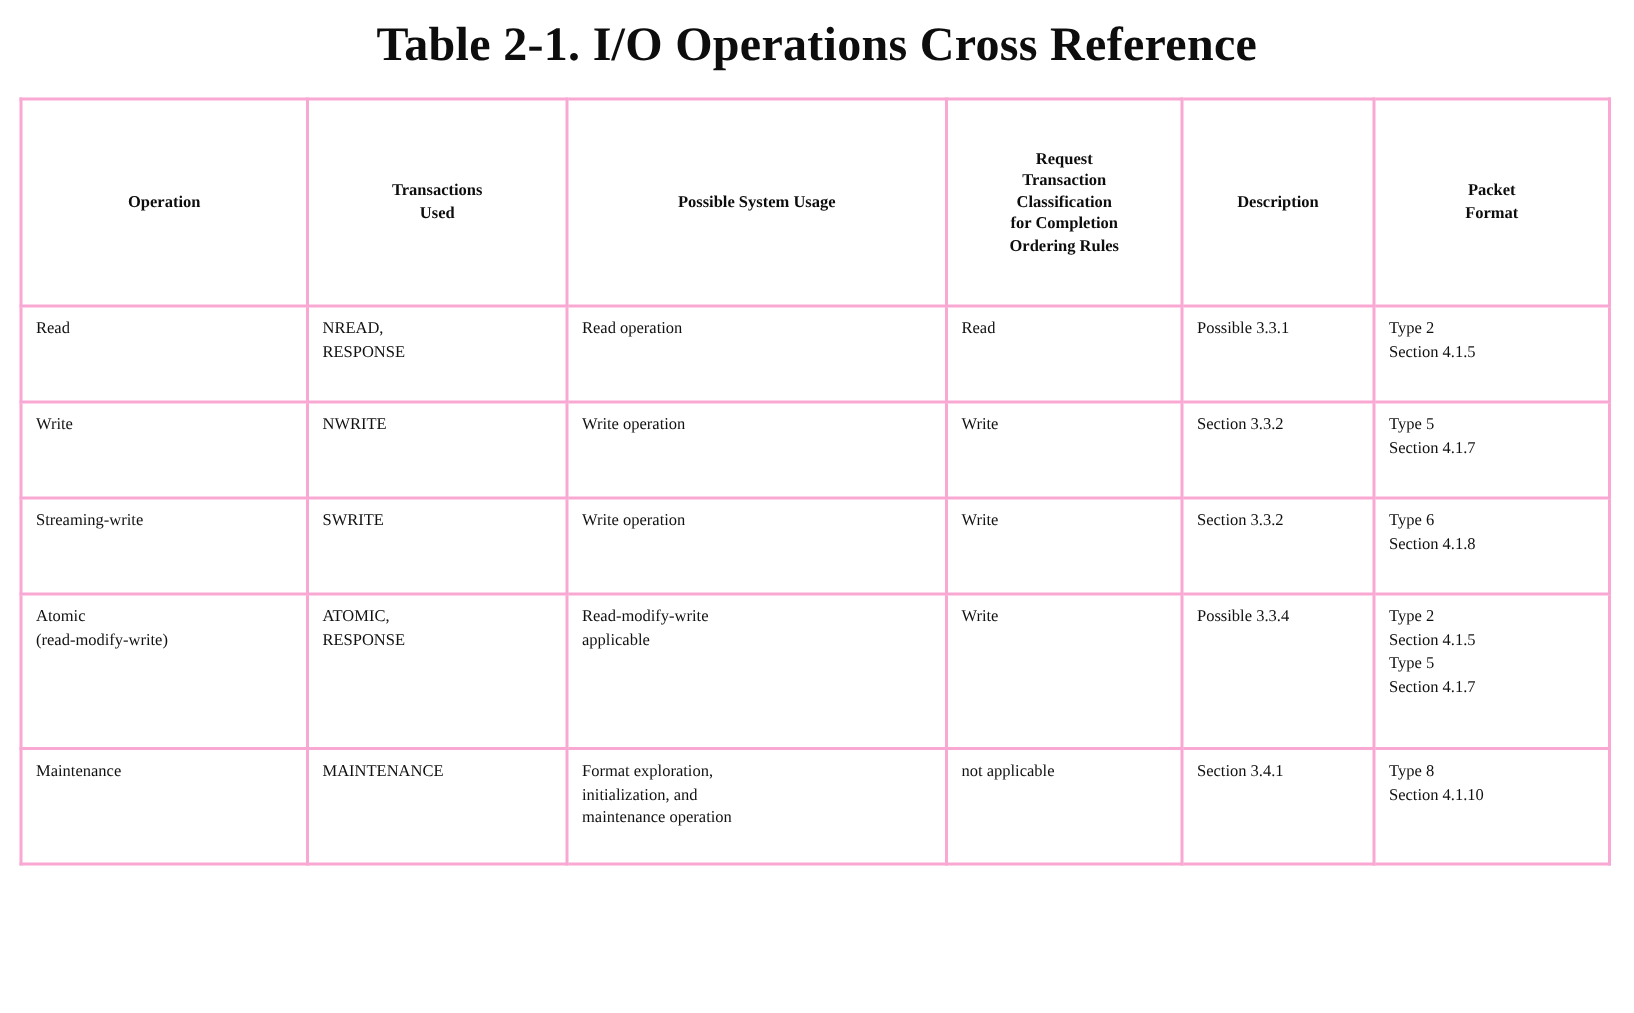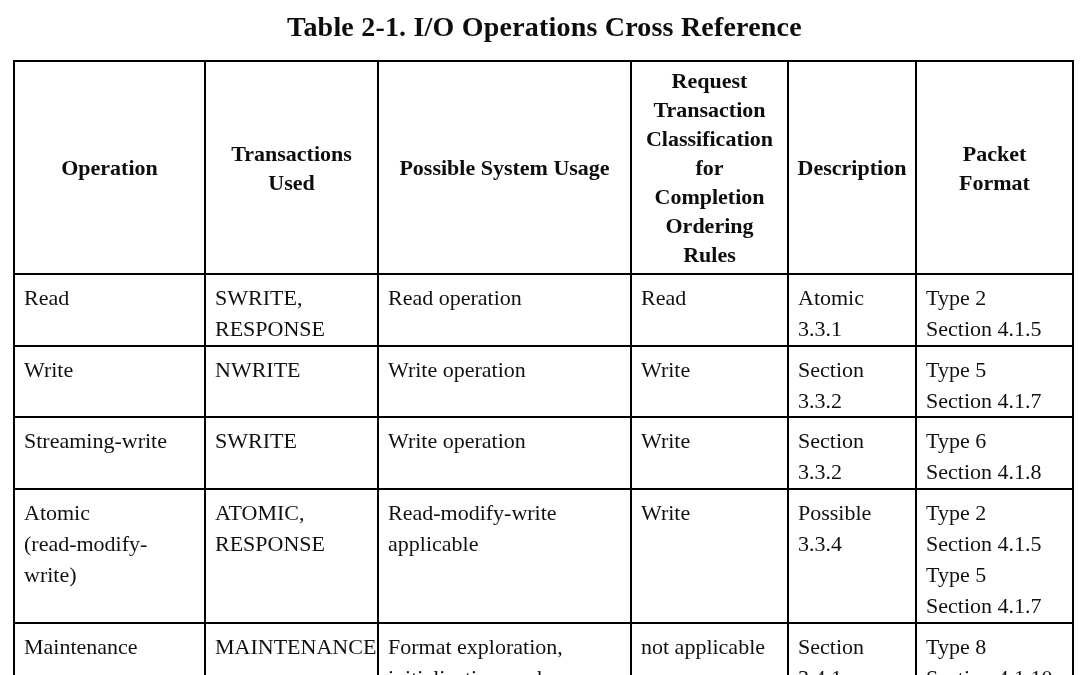--- a/index.html
+++ b/index.html
@@ -9,35 +9,35 @@
     width: 1089px;
     height: 675px;
     background: #ffffff;
     font-family: "Liberation Serif", "DejaVu Serif", serif;
     color: #111111;
     overflow: hidden;
   }
   .doc-title {
     padding-top: 11px;
     text-align: center;
-    font-size: 28px;
+    font-size: 32px;
     font-weight: bold;
     letter-spacing: 0.2px;
     color: #0d0d0d;
   }
   table.xref {
     margin: 17px 0 0 13px;
     width: 1059px;
     border-collapse: collapse;
     table-layout: fixed;
     border: 2px solid #2f2f2f;
   }
   table.xref th, table.xref td {
-    border: 2px solid #000000;
-    font-size: 22px;
+    border: 2px solid #f9a8d4;
+    font-size: 11px;
     white-space: pre-line;
     overflow: hidden;
   }
   table.xref th {
     height: 138px;
     font-weight: bold;
     text-align: center;
     vertical-align: middle;
     line-height: 1.32;
     padding: 4px 6px;
@@ -83,25 +83,25 @@
 for Completion
 Ordering Rules</th>
         <th>Description</th>
         <th>Packet
 Format</th>
       </tr>
     </thead>
     <tbody>
       <tr class="r-small">
         <td>Read</td>
-        <td>SWRITE,
+        <td>NREAD,
 RESPONSE</td>
         <td>Read operation</td>
         <td>Read</td>
-        <td>Atomic 3.3.1</td>
+        <td>Possible 3.3.1</td>
         <td>Type 2
 Section 4.1.5</td>
       </tr>
       <tr class="r-small">
         <td>Write</td>
         <td>NWRITE</td>
         <td>Write operation</td>
         <td>Write</td>
         <td>Section 3.3.2</td>
         <td>Type 5

